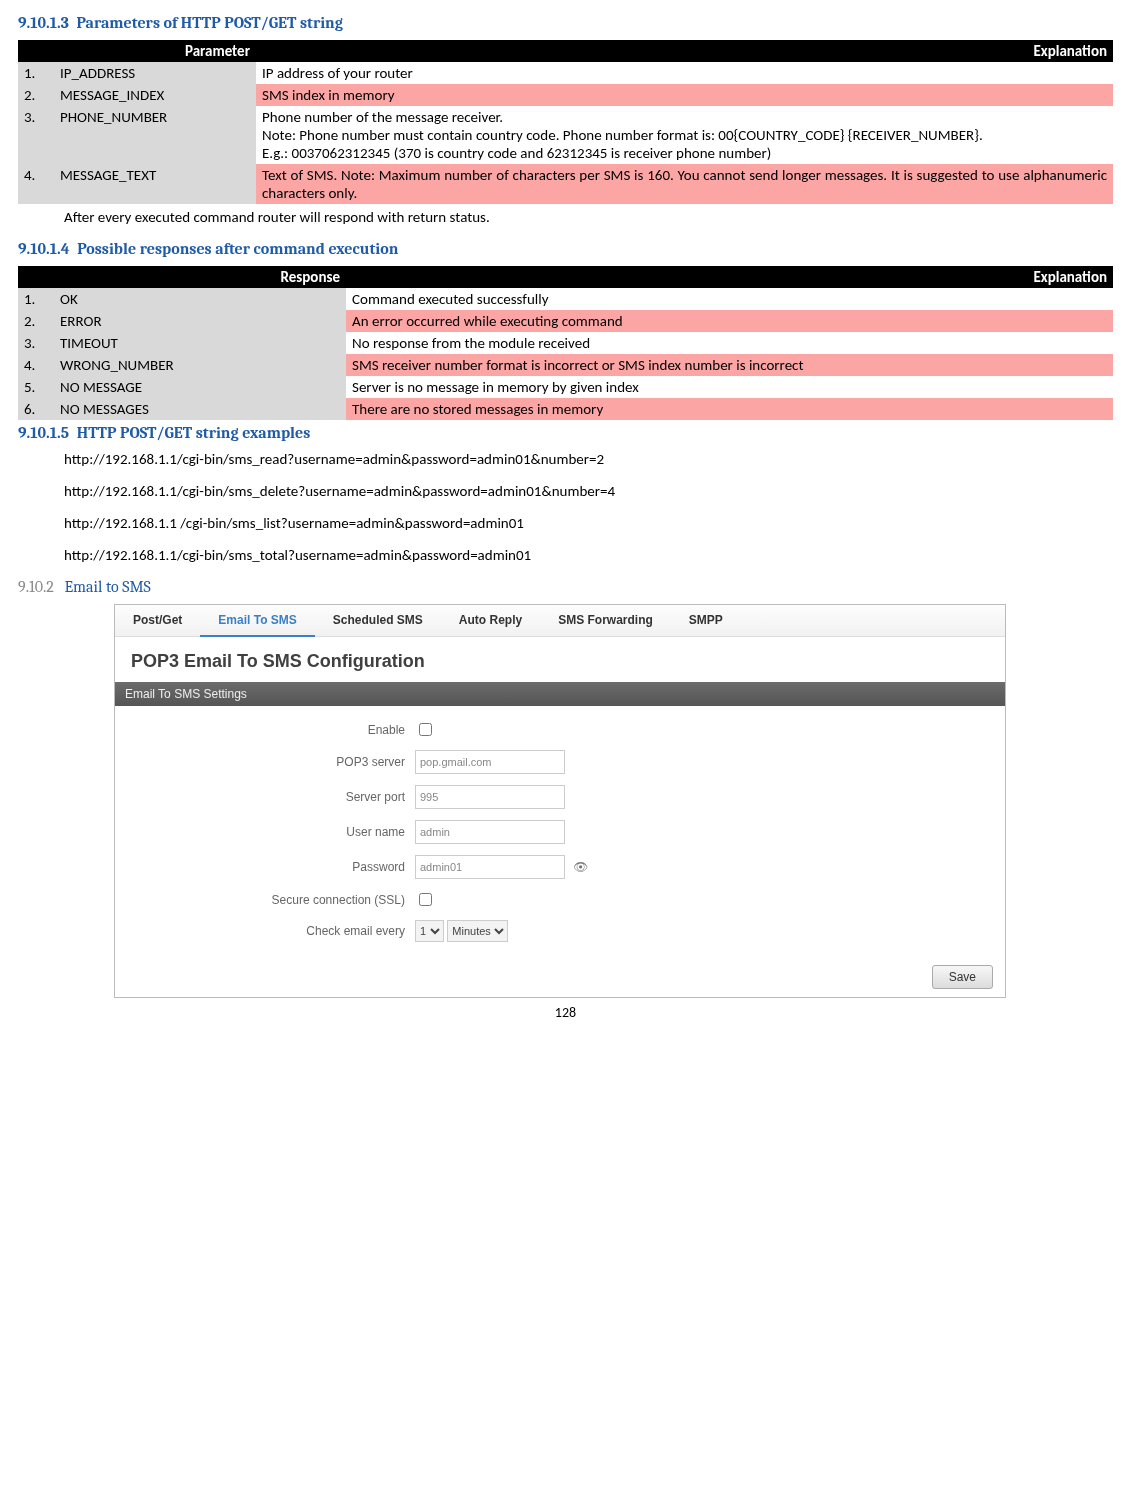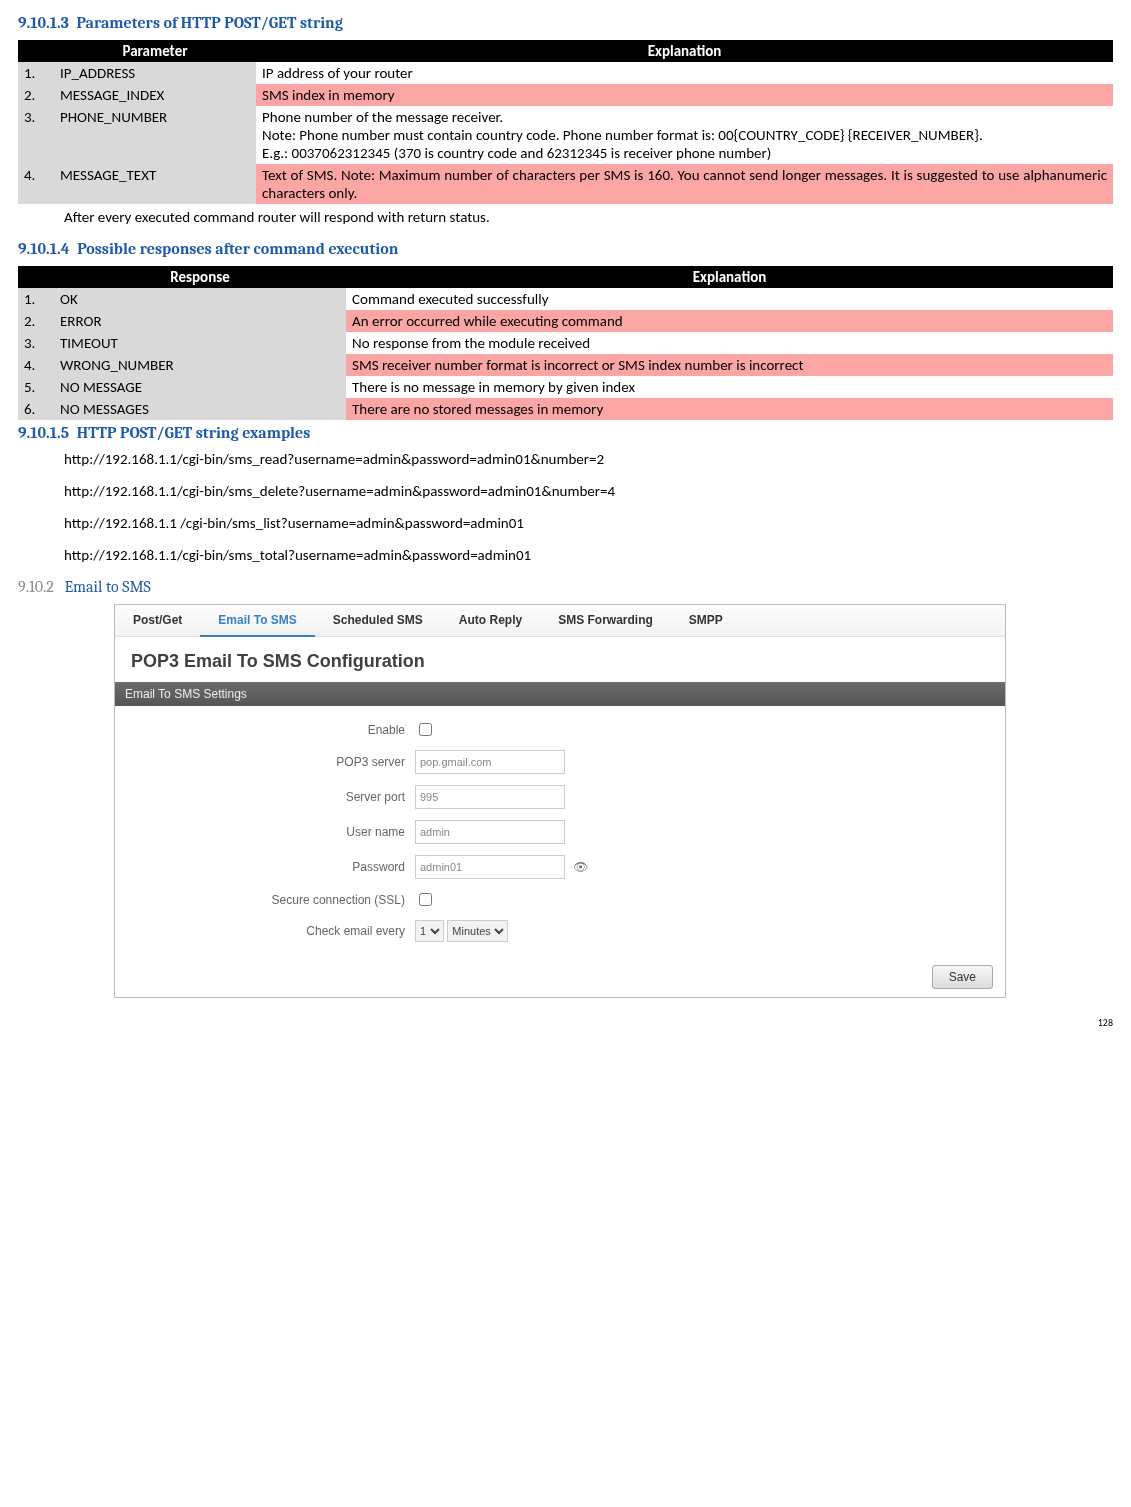--- a/index.html
+++ b/index.html
@@ -2,33 +2,33 @@
 <html><head>
 <meta charset="utf-8">
 <style>
 body { font-family: Calibri, Arial, sans-serif; font-size: 15px; color: #000; margin: 0; padding: 10px 18px; width: 1095px; }
 .section-heading { color: #1f5ba6; font-weight: bold; font-size: 16px; margin: 4px 0 8px 0; font-family: Cambria, Georgia, serif; }
 .section-heading .num { margin-right: 4px; }
 .sub-heading { font-weight: normal; font-size: 16px; font-family: Cambria, Georgia, serif; margin: 14px 0 8px 0; }
 .sub-heading .gray { color: #8a8a8a; }
 .sub-heading .blue { color: #1f5ba6; }
 table.doc { width: 100%; border-collapse: collapse; margin: 0; }
-table.doc th { background: #000; color: #fff; text-align: center; font-weight: bold; padding: 2px 6px; }
+table.doc th { background: #000; color: #fff; text-align: right; font-weight: bold; padding: 2px 6px; }
 table.doc td { padding: 2px 6px; vertical-align: top; }
 table.doc td.num-col { background: #d9d9d9; width: 24px; }
 table.doc td.param-col { background: #d9d9d9; }
 .t1 td.param-col { width: 190px; }
 .t2 td.param-col { width: 280px; }
 table.doc tr.light td.exp-col { background: #fff; }
 table.doc tr.dark td.exp-col { background: #fca5a5; }
 .post-table-note { margin: 4px 0 14px 46px; }
 .examples { margin-left: 46px; }
 .examples p { margin: 0 0 14px 0; }
 .sm { font-size: 13.5px; }
-.page-num { text-align: right; margin-top: 18px; font-size: 10px; }
+.page-num { text-align: center; margin-top: 6px; font-size: 14px; }
 .ui-shot { margin: 8px 0 0 96px; width: 890px; border: 1px solid #bbb; background: #fff; font-family: Arial, sans-serif; font-size: 12px; color: #555; padding-bottom: 8px; }
 .tabs-row { display: flex; border-bottom: 1px solid #ddd; background: linear-gradient(#fdfdfd,#f1f1f1); }
 .tab { padding: 8px 18px; color: #333; font-weight: bold; font-size: 12px; cursor: pointer; }
 .tab.active { color: #3b7fc4; border-bottom: 2px solid #3b7fc4; margin-bottom: -1px; }
 .panel-title { color: #404040; font-size: 18px; font-weight: bold; padding: 14px 16px 10px 16px; }
 .section-bar { background: linear-gradient(#6b6b6b,#555); color: #eee; font-size: 12px; padding: 5px 10px; }
 .form-area { padding: 14px 0 6px 0; }
 .form-row { display: flex; align-items: center; margin: 0 0 11px 0; }
 .form-label { width: 290px; text-align: right; padding-right: 10px; color: #666; font-size: 12px; }
 .form-ctrl input[type=text] { width: 140px; height: 18px; border: 1px solid #ccc; background: #fff; color: #888; font-size: 11px; padding: 2px 4px; }
@@ -110,21 +110,21 @@
         <td class="exp-col">No response from the module received</td>
       </tr>
       <tr class="dark">
         <td class="num-col">4.</td>
         <td class="param-col">WRONG_NUMBER</td>
         <td class="exp-col">SMS receiver number format is incorrect or SMS index number is incorrect</td>
       </tr>
       <tr class="light">
         <td class="num-col">5.</td>
         <td class="param-col">NO MESSAGE</td>
-        <td class="exp-col">There is no message in memory by given index</td>
+        <td class="exp-col">Server is no message in memory by given index</td>
       </tr>
       <tr class="dark">
         <td class="num-col">6.</td>
         <td class="param-col">NO MESSAGES</td>
         <td class="exp-col">There are no stored messages in memory</td>
       </tr>
     </tbody>
 </table>
 
 <div class="section-heading">

